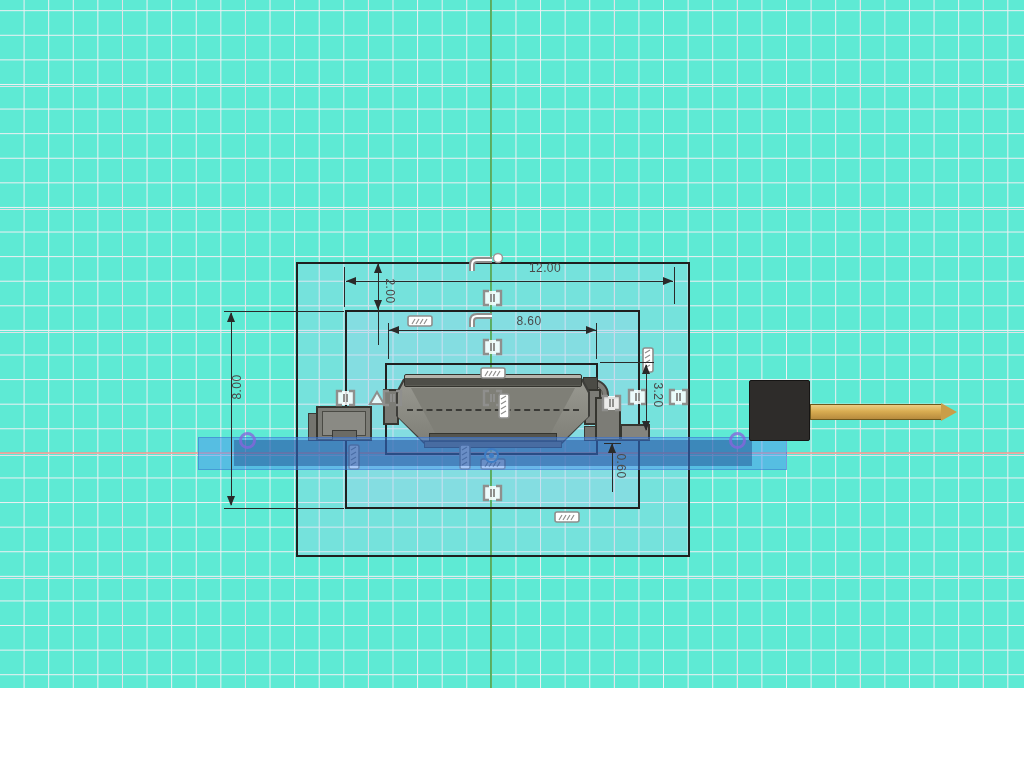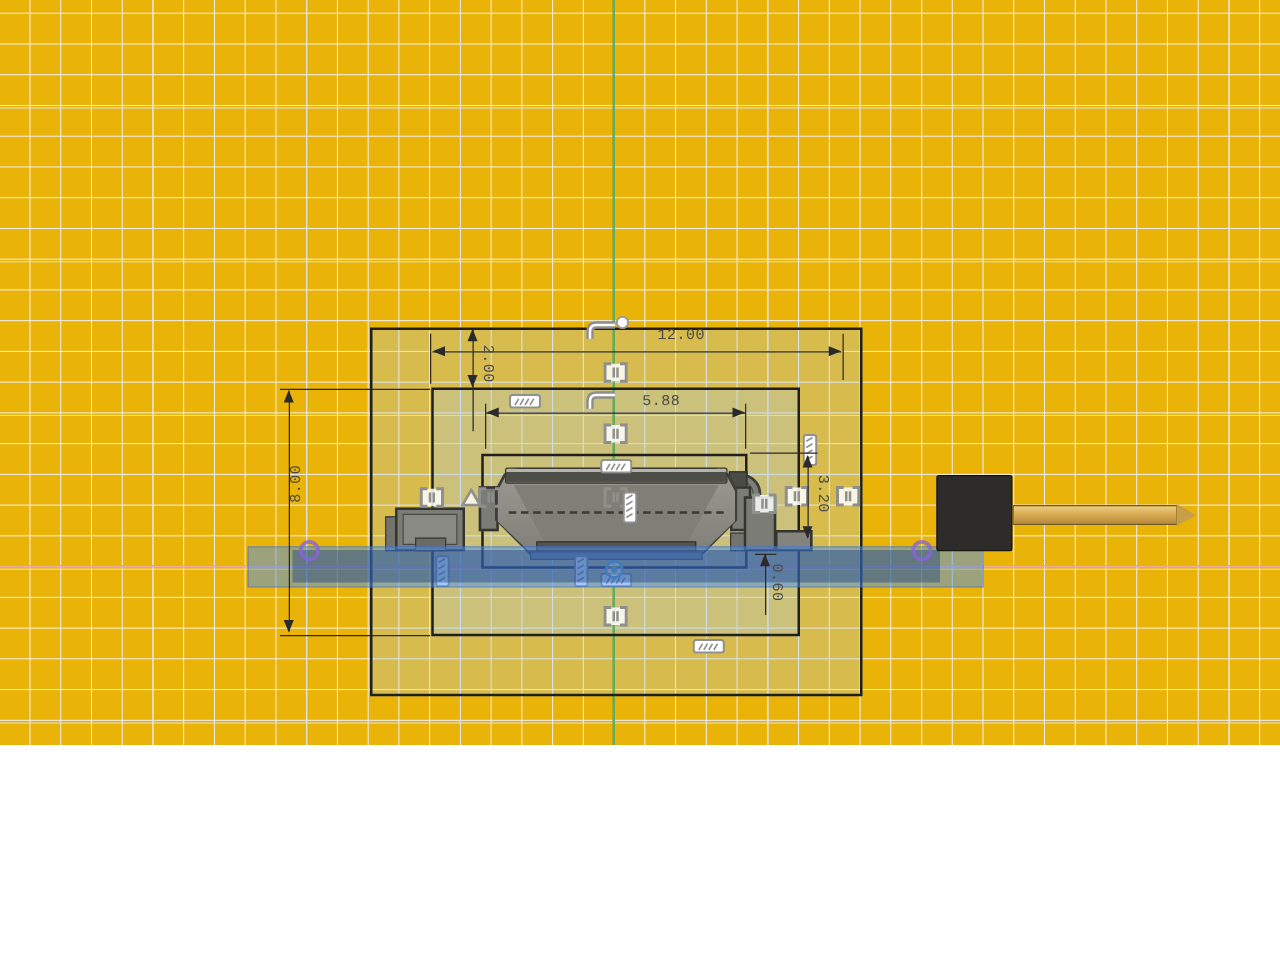--- a/index.html
+++ b/index.html
@@ -1,17 +1,17 @@
 <!DOCTYPE html>
 <html><head>
 <meta charset="utf-8">
 <style>
   html,body{margin:0;padding:0;background:#fff}
-  .stage{position:relative;width:1024px;height:596px;background:#eab308;overflow:hidden;
-         font-family:Liberation Mono, monospace}
+  .stage{position:relative;width:1024px;height:688px;background:#5eead4;overflow:hidden;
+         font-family:Liberation Sans, sans-serif}
   .abs{position:absolute}
   
   .grid{position:absolute;inset:0;
     background-image:
       linear-gradient(to right,#e2e2e6 1px,transparent 1px),
       linear-gradient(to bottom,#e2e2e6 1px,transparent 1px),
       linear-gradient(to right,#f0f0f3 1px,transparent 1px),
       linear-gradient(to bottom,#f0f0f3 1px,transparent 1px);
     background-size:123px 123px,123px 123px,24.6px 24.6px,24.6px 24.6px;
     background-position:122px 0,0 86px,23.6px 0,0 10.2px;}
@@ -246,21 +246,21 @@
   <div class="abs dl" style="left:378px;top:264px;width:1px;height:81px"></div>
   <div class="abs arr arr-u" style="left:374px;top:263px"></div>
   <div class="abs arr arr-d" style="left:374px;top:300px"></div>
   <div class="abs dtxt rot90" style="left:390px;top:291px">2.00</div>
 
   <div class="abs dl" style="left:388px;top:323px;width:1px;height:36px"></div>
   <div class="abs dl" style="left:596px;top:323px;width:1px;height:36px"></div>
   <div class="abs dl" style="left:389px;top:330px;width:207px;height:1px"></div>
   <div class="abs arr arr-l" style="left:389px;top:326px"></div>
   <div class="abs arr arr-r" style="left:586px;top:326px"></div>
-  <div class="abs dtxt" style="left:529px;top:321px">5.88</div>
+  <div class="abs dtxt" style="left:529px;top:321px">8.60</div>
 
   <div class="abs dl" style="left:224px;top:311px;width:120px;height:1px"></div>
   <div class="abs dl" style="left:224px;top:508px;width:120px;height:1px"></div>
   <div class="abs dl" style="left:231px;top:313px;width:1px;height:192px"></div>
   <div class="abs arr arr-u" style="left:227px;top:312px"></div>
   <div class="abs arr arr-d" style="left:227px;top:496px"></div>
   <div class="abs dtxt rotm90" style="left:237px;top:387px">8.00</div>
 
   <div class="abs dl" style="left:600px;top:362px;width:54px;height:1px"></div>
   <div class="abs dl" style="left:646px;top:365px;width:1px;height:65px"></div>

